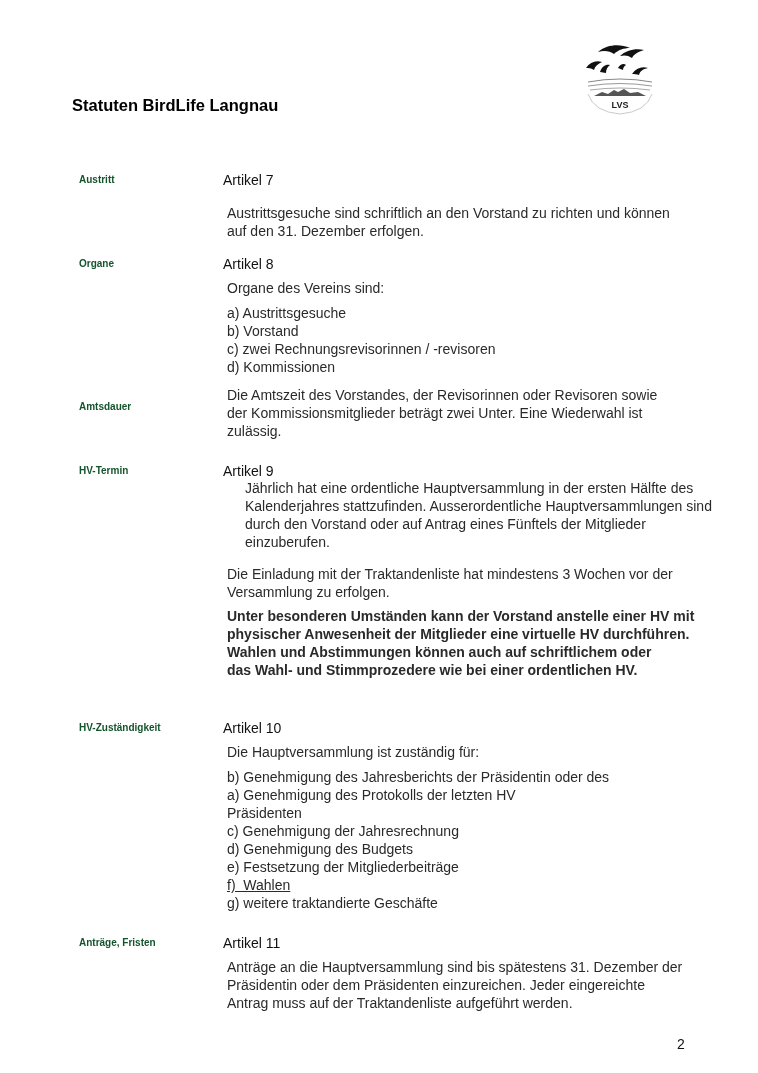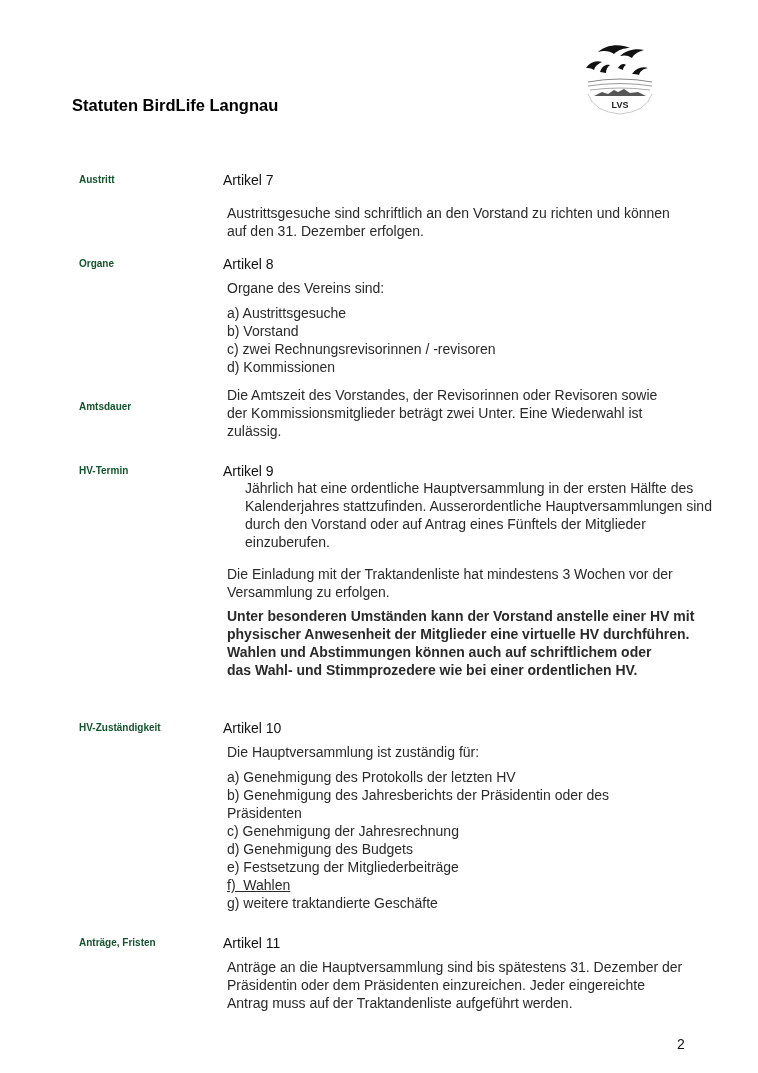--- a/index.html
+++ b/index.html
@@ -80,22 +80,22 @@
   <span class="ln">Wahlen und Abstimmungen können auch auf schriftlichem oder</span>
   <span class="ln">das Wahl- und Stimmprozedere wie bei einer ordentlichen HV.</span>
 </div>
 
 <div class="abs side" style="top:719px;">HV-Zuständigkeit</div>
 <div class="abs art" style="top:719px;">Artikel 10</div>
 <div class="abs para" style="top:743px;">
   <span class="ln">Die Hauptversammlung ist zuständig für:</span>
 </div>
 <div class="abs para" style="top:768px;">
+  <span class="ln">b) Genehmigung des Jahresberichts der Präsidentin oder des</span>
   <span class="ln">a) Genehmigung des Protokolls der letzten HV</span>
-  <span class="ln">b) Genehmigung des Jahresberichts der Präsidentin oder des</span>
   <span class="ln">Präsidenten</span>
   <span class="ln">c) Genehmigung der Jahresrechnung</span>
   <span class="ln">d) Genehmigung des Budgets</span>
   <span class="ln">e) Festsetzung der Mitgliederbeiträge</span>
   <span class="ln" style="white-space:pre;text-decoration:underline;">f)  Wahlen</span>
   <span class="ln">g) weitere traktandierte Geschäfte</span>
 </div>
 
 <div class="abs side" style="top:934px;">Anträge, Fristen</div>
 <div class="abs art" style="top:934px;">Artikel 11</div>

